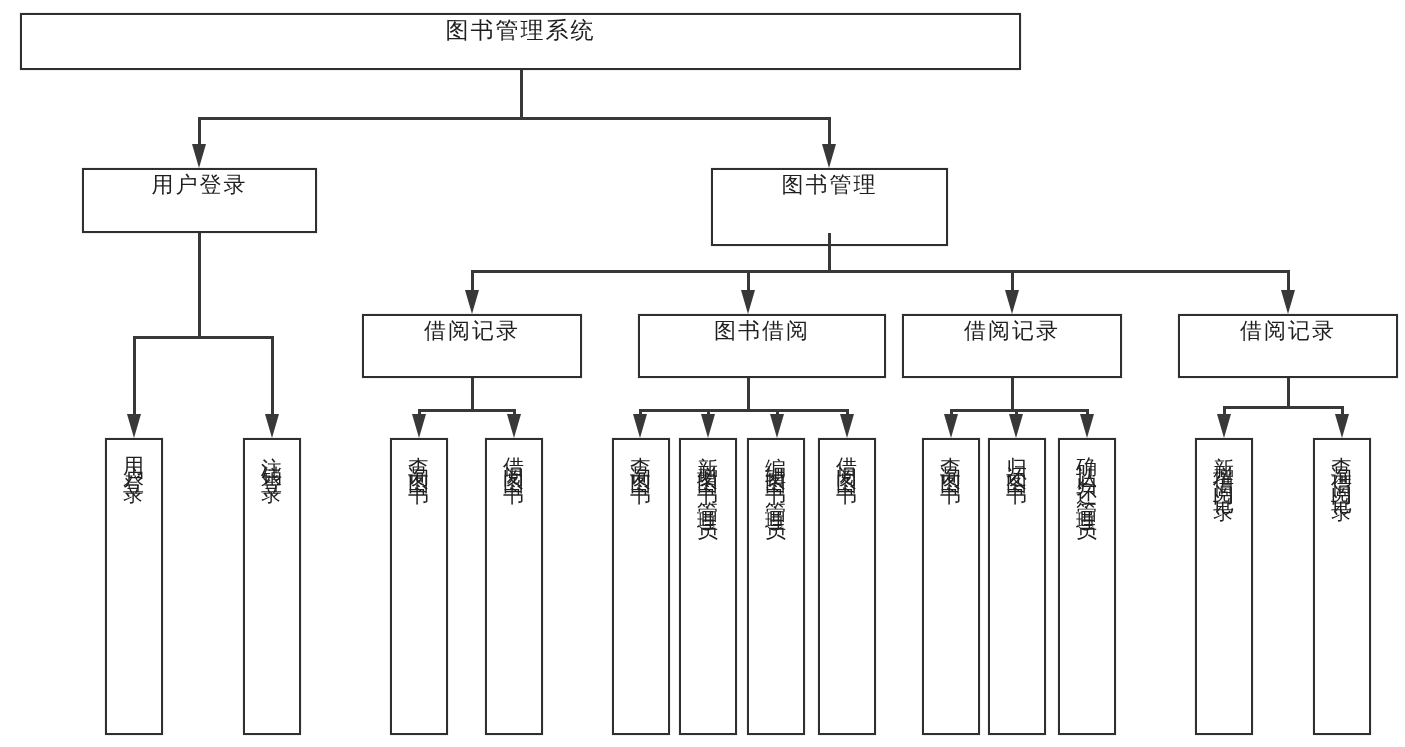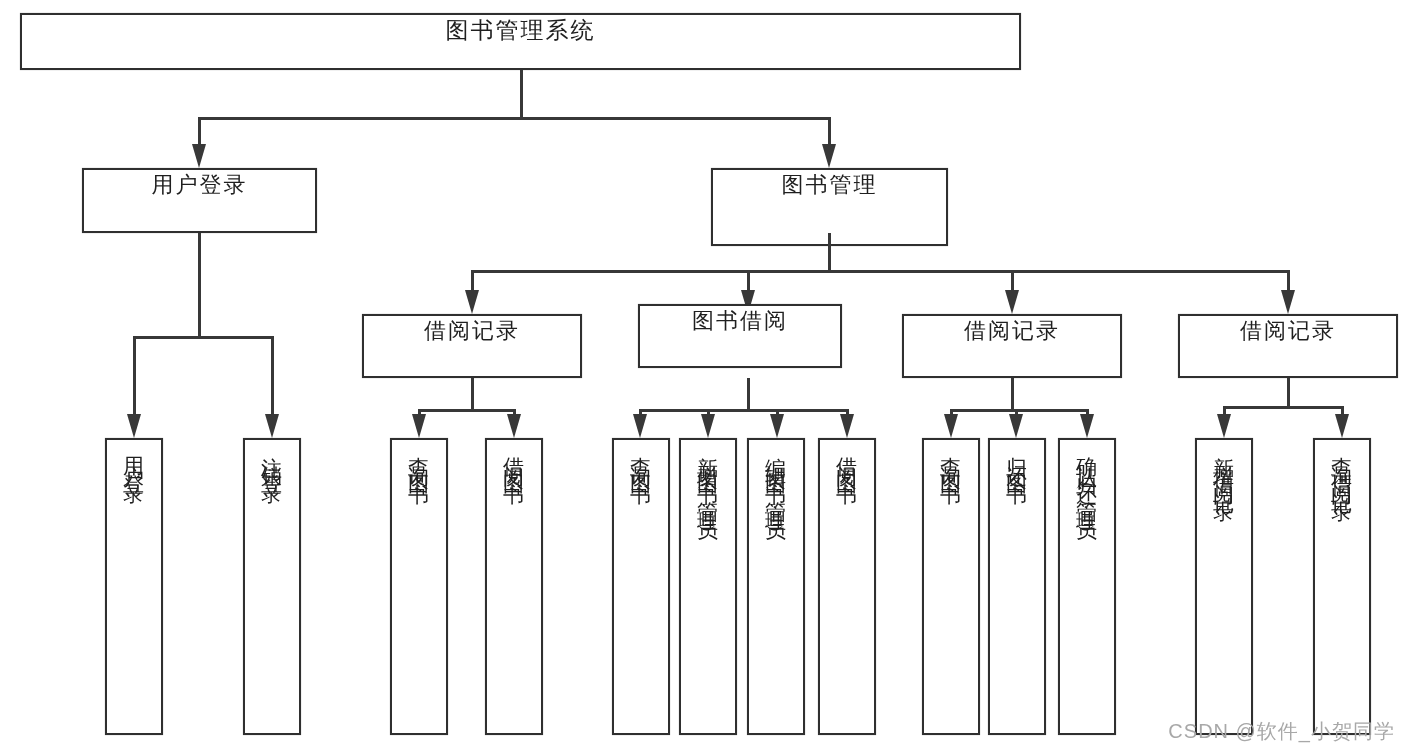--- a/index.html
+++ b/index.html
@@ -94,21 +94,21 @@
   <div class="line" style="left:747px;top:270px;width:3px;height:22px;"></div>
   <div class="arrowhead" style="left:741px;top:290px;"></div>
   <div class="line" style="left:1011px;top:270px;width:3px;height:22px;"></div>
   <div class="arrowhead" style="left:1005px;top:290px;"></div>
   <div class="line" style="left:1287px;top:270px;width:3px;height:22px;"></div>
   <div class="arrowhead" style="left:1281px;top:290px;"></div>
 
   <div class="box" style="left:362px;top:314px;width:220px;height:64px;">
     <span class="hlabel">借阅记录</span>
   </div>
-  <div class="box" style="left:638px;top:304px;width:204px;height:64px;">
+  <div class="box" style="left:638px;top:314px;width:248px;height:64px;">
     <span class="hlabel">图书借阅</span>
   </div>
   <div class="box" style="left:902px;top:314px;width:220px;height:64px;">
     <span class="hlabel">借阅记录</span>
   </div>
   <div class="box" style="left:1178px;top:314px;width:220px;height:64px;">
     <span class="hlabel">借阅记录</span>
   </div>
 
   <div class="line" style="left:471px;top:378px;width:3px;height:34px;"></div>
@@ -178,15 +178,14 @@
   <div class="box vbox" style="left:1058px;">
     <span class="vlabel">确认归还（管理员）</span>
   </div>
   <div class="box vbox" style="left:1195px;">
     <span class="vlabel">新增借阅记录</span>
   </div>
   <div class="box vbox" style="left:1313px;">
     <span class="vlabel">查询借阅记录</span>
   </div>
 
-  <div class="watermark">CSDN @软件_小贺同学</div>
 
 </div>
 
 </body></html>

